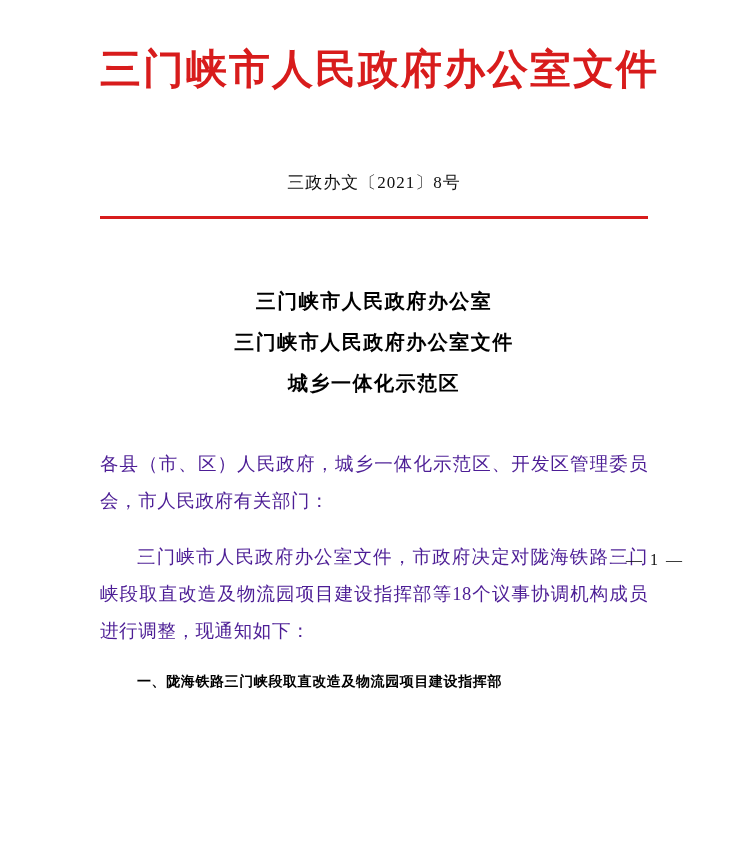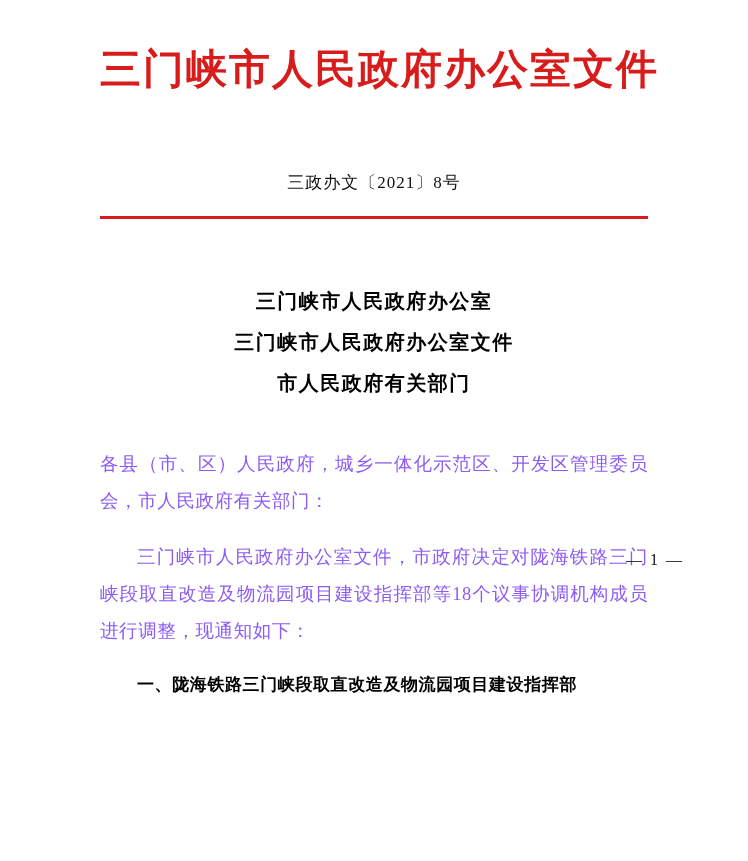--- a/index.html
+++ b/index.html
@@ -72,28 +72,28 @@
   
   .body-block {
     margin-top: 42px;
   }
   .para {
     font-size: 18.5px;
     line-height: 2.0;
     letter-spacing: 0.6px;
     text-align: justify;
     text-justify: inter-ideograph;
-    color: #8b5cf6;
+    color: #4c1d95;
   }
   .para.indent {
     text-indent: 37px;
   }
   .section-head {
     margin-top: 10px;
-    font-size: 17px;
+    font-size: 14px;
     font-weight: bold;
     line-height: 2.0;
     letter-spacing: 0.6px;
     text-indent: 37px;
     color: #000000;
   }
 
   
   .footer {
     position: absolute;
@@ -115,21 +115,21 @@
 
   <div class="doc-number-wrap">
     <span class="doc-number">三政办文〔2021〕8号</span>
   </div>
 
   <div class="red-rule"></div>
 
   <div class="title-block">
     <div class="title-line">三门峡市人民政府办公室</div>
     <div class="title-line">三门峡市人民政府办公室文件</div>
-    <div class="title-line">市人民政府有关部门</div>
+    <div class="title-line">城乡一体化示范区</div>
   </div>
 
   <div class="body-block">
     <p class="para">各县（市、区）人民政府，城乡一体化示范区、开发区管理委员会，市人民政府有关部门：</p>
     <p class="para indent">三门峡市人民政府办公室文件，市政府决定对陇海铁路三门峡段取直改造及物流园项目建设指挥部等18个议事协调机构成员进行调整，现通知如下：</p>
     <p class="section-head">一、陇海铁路三门峡段取直改造及物流园项目建设指挥部</p>
   </div>
 
   <div class="footer">— 1 —</div>
 

